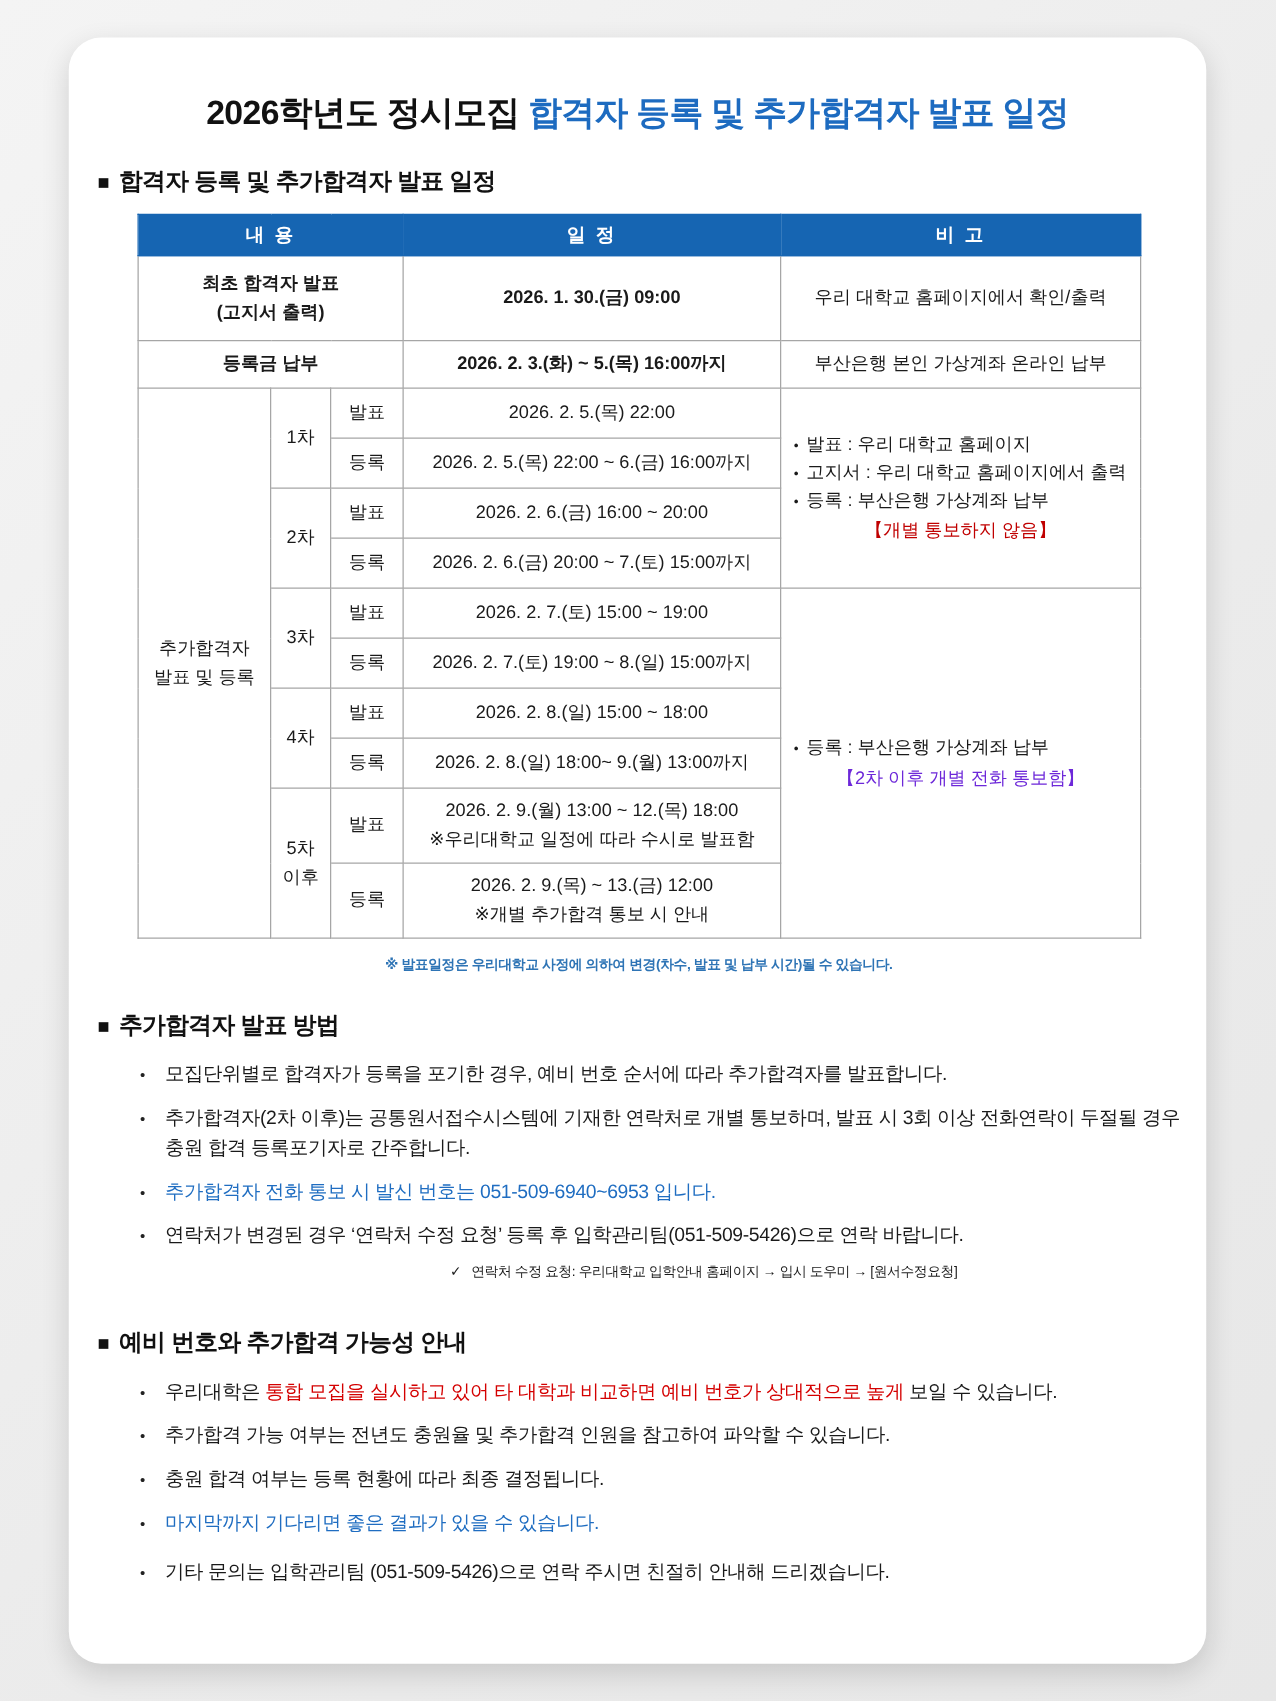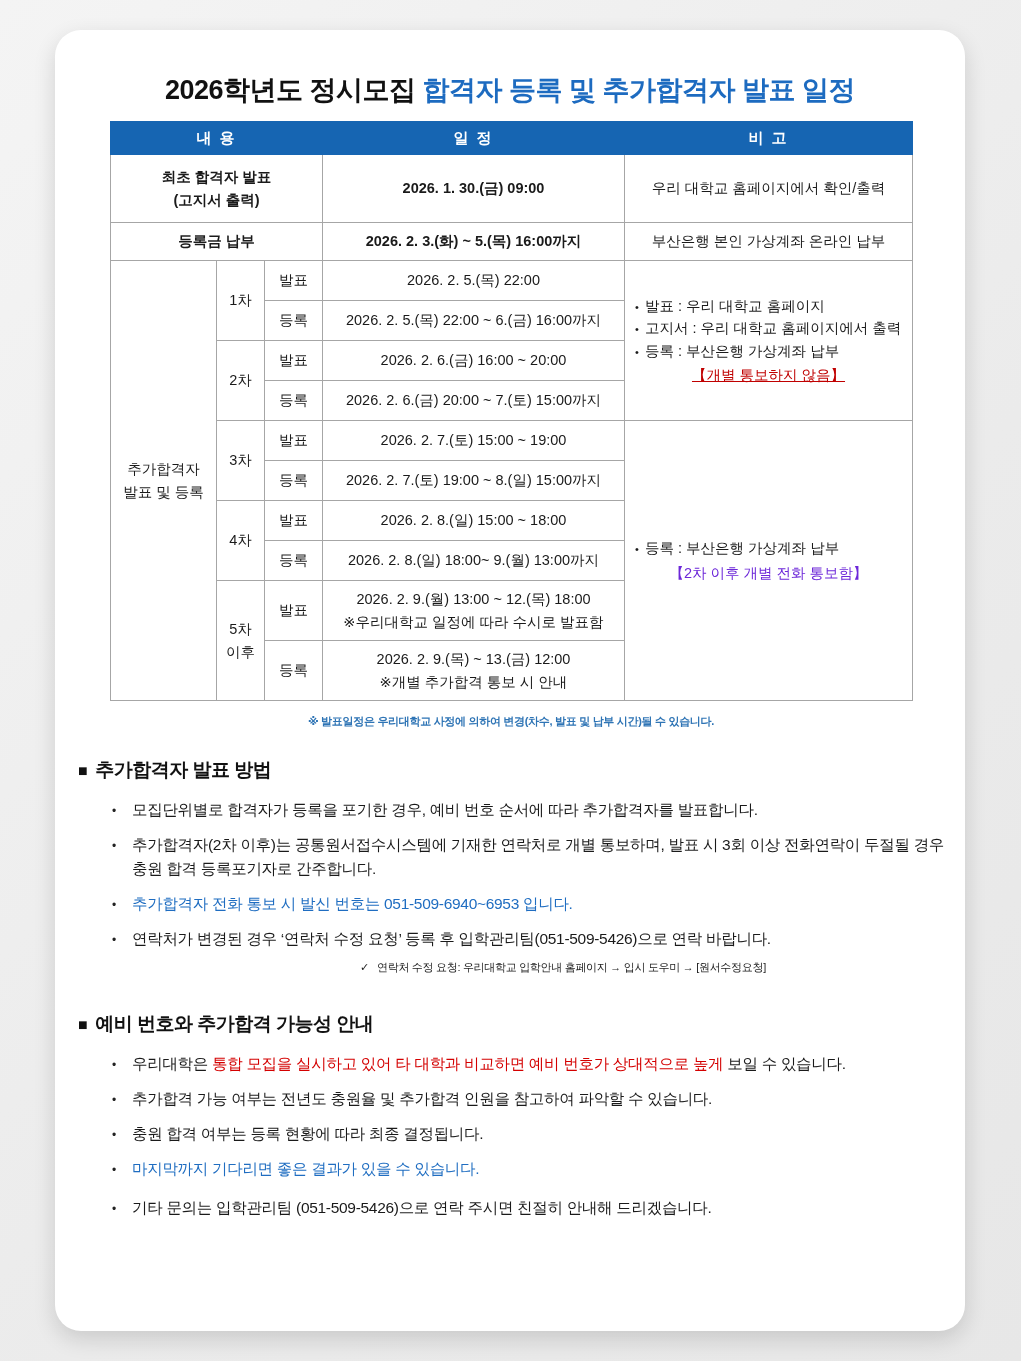--- a/index.html
+++ b/index.html
@@ -47,21 +47,21 @@
   tr.h-fee{height:38px;}
   tr.h-sub{height:40px;}
   tr.h-sub5{height:60px;}
   td.bold{font-weight:bold;}
   td.remark{
     text-align:left;padding:10px 8px 10px 16px;font-size:14px;line-height:1.9;
   }
   .r-line{display:flex;align-items:baseline;}
   .r-dot{width:16px;flex:0 0 16px;font-size:11px;}
   .r-highlight{text-align:center;font-weight:normal;margin-top:2px;}
-  .red{color:#c00000;text-decoration:underline;}
+  .red{color:#c00000;}
   .blue{color:#6d28d9;}
   .footnote{
     width:802px;margin:13px 0 0 55px;text-align:center;
     color:#2e74b5;font-weight:bold;font-size:11px;letter-spacing:-0.3px;
   }
   .bullets{margin:15px 0 0 57px;width:836px;}
   .b-row{display:flex;align-items:baseline;margin-bottom:11px;font-size:15.5px;line-height:1.55;letter-spacing:-0.3px;}
   .b-mark{width:20px;flex:0 0 20px;font-size:12px;color:#222;}
   .b-text{flex:1;}
   .b-sub{margin:-2px 0 11px 66px;font-size:11px;letter-spacing:-0.3px;text-align:center;}
@@ -70,20 +70,23 @@
   .blue-text{color:#1f6dc1;}
 </style>
 </head>
 <body>
 
 <div class="page">
   <div class="card">
 
     <h1 class="title"><span>2026학년도 정시모집 </span><span class="blue">합격자 등록 및 추가합격자 발표 일정</span></h1>
 
+    <div class="section-h sh1">
+      <span class="marker">■</span><span>합격자 등록 및 추가합격자 발표 일정</span>
+    </div>
 
     <table class="sched">
       <colgroup>
         <col style="width:106px">
           <col style="width:48px">
           <col style="width:58px">
         <col style="width:302px">
           <col style="width:288px">
       </colgroup>
       <tbody>

